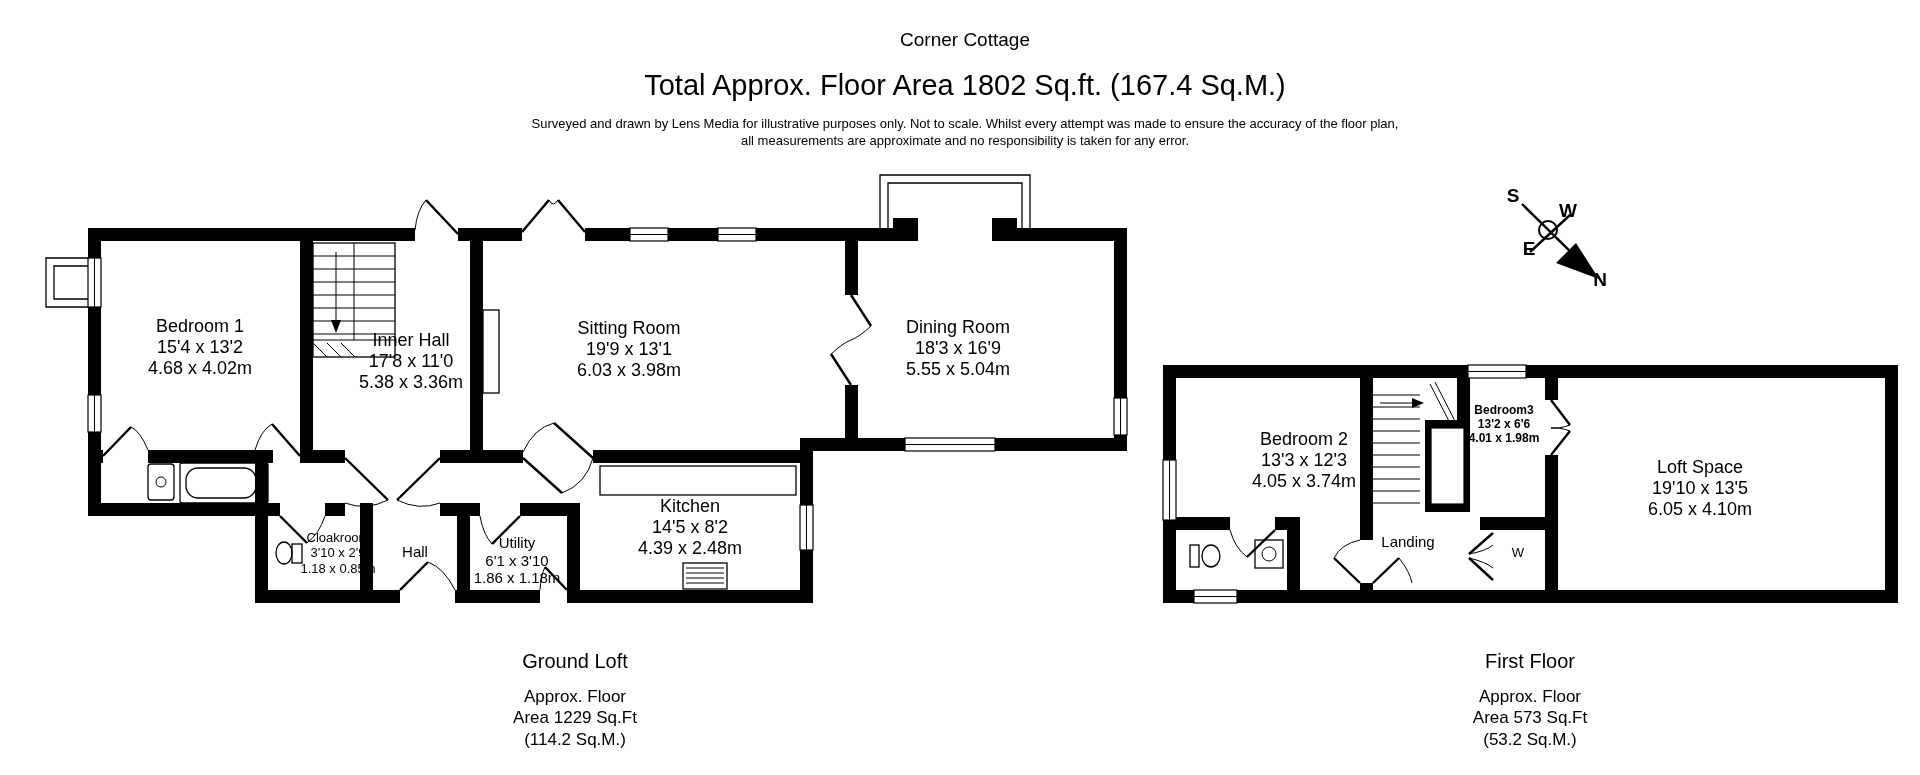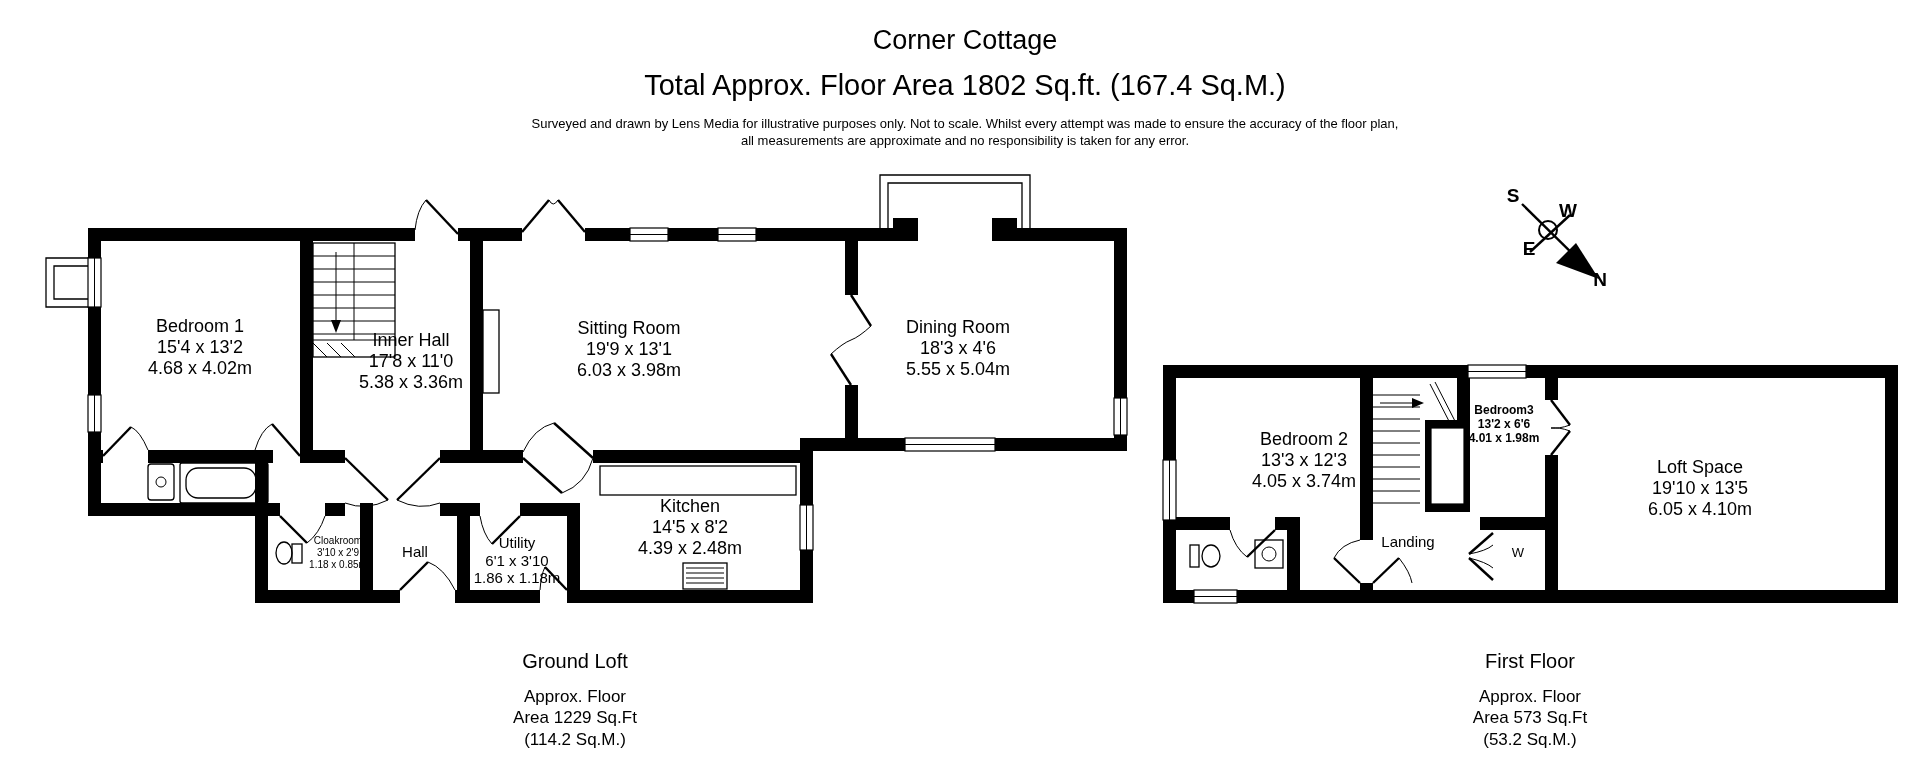--- a/index.html
+++ b/index.html
@@ -2,30 +2,30 @@
 <html><head>
 <meta charset="utf-8">
 <style>
   html,body{margin:0;padding:0;}
   body{
     width:1920px;height:775px;background:#ffffff;overflow:hidden;position:relative;
     font-family:"Liberation Sans", sans-serif;color:#000;
   }
   .abs{position:absolute;}
   .ctr{transform:translate(-50%,-50%);text-align:center;white-space:nowrap;}
-  .title{font-size:27px;}
+  .title{font-size:19px;}
   .subtitle{font-size:29px;}
   .disc{font-size:13px;}
   .room-label{position:absolute;transform:translate(-50%,-50%);text-align:center;white-space:nowrap;line-height:1.18;}
   .fs18{font-size:18px;}
   .fs15{font-size:15px;}
   .fs13{font-size:13px;}
   .fs12{font-size:12px;}
   .fs9{font-size:15px;}
-  .fs7{font-size:10px;}
+  .fs7{font-size:13px;}
   .floor-title{font-size:20px;}
   .floor-area{font-size:17px;line-height:1.25;}
   .compass-letter{font-size:19px;font-weight:bold;}
   svg{position:absolute;left:0;top:0;}
   .wall{fill:#000000;stroke:none;}
   .thin{fill:none;stroke:#000000;stroke-width:1.3;}
   .thinw{fill:#ffffff;stroke:#000000;stroke-width:1.3;}
   .win{fill:#ffffff;stroke:#000000;stroke-width:1.2;}
   .door{fill:none;stroke:#000000;stroke-width:2.4;}
   .arc{fill:none;stroke:#000000;stroke-width:1;}
@@ -323,21 +323,21 @@
   <div>17'8 x 11'0</div>
   <div>5.38 x 3.36m</div>
 </div>
 <div class="room-label fs18" style="left:629px;top:350px;">
   <div>Sitting Room</div>
   <div>19'9 x 13'1</div>
   <div>6.03 x 3.98m</div>
 </div>
 <div class="room-label fs18" style="left:958px;top:349px;">
   <div>Dining Room</div>
-  <div>18'3 x 4'6</div>
+  <div>18'3 x 16'9</div>
   <div>5.55 x 5.04m</div>
 </div>
 <div class="room-label fs18" style="left:690px;top:528px;">
   <div>Kitchen</div>
   <div>14'5 x 8'2</div>
   <div>4.39 x 2.48m</div>
 </div>
 <div class="room-label fs15" style="left:517px;top:561px;">
   <div>Utility</div>
   <div>6'1 x 3'10</div>

